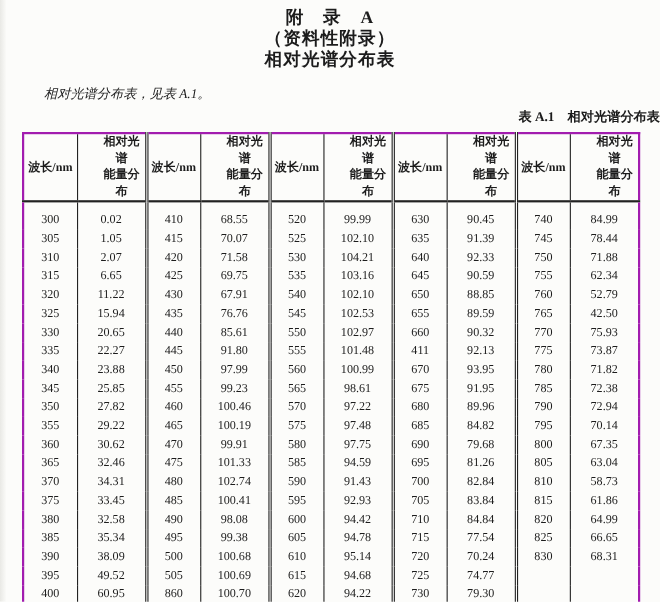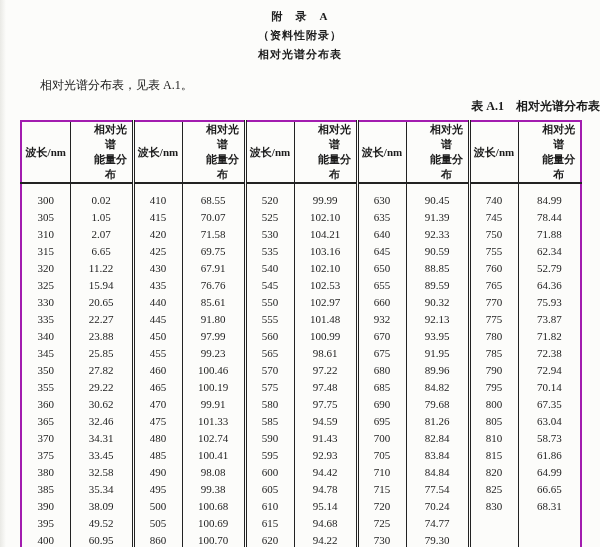--- a/index.html
+++ b/index.html
@@ -11,28 +11,29 @@
     position:relative;
     overflow:hidden;
   }
   .page-edge{
     position:absolute;left:0;top:0;bottom:0;width:6px;
     background:linear-gradient(to right,#e9e9e5,#fcfcfa);
   }
   .titles{ text-align:center; padding-top:7px; }
   .title-line{
     font-weight:bold;
-    font-size:11px;
+    font-size:16px;
     line-height:19px;
     letter-spacing:1px;
   }
   .intro{
     font-size:12px;
     margin:14px 0 0 40px;
     line-height:15px;
+    font-style:italic;
   }
   .caption{
     text-align:right;
     font-weight:bold;
     font-size:12px;
     margin-top:6px;
     line-height:15px;
   }
   table.spec{
     border-collapse:collapse;
@@ -190,42 +191,42 @@
       <tr>
         <td class="">325</td>
         <td class="valcol">15.94</td>
         <td class="gsep">435</td>
         <td class="valcol">76.76</td>
         <td class="gsep">545</td>
         <td class="valcol">102.53</td>
         <td class="gsep">655</td>
         <td class="valcol">89.59</td>
         <td class="gsep">765</td>
-        <td class="valcol">64.36</td>
+        <td class="valcol">42.50</td>
       </tr>
       <tr>
         <td class="">330</td>
         <td class="valcol">20.65</td>
         <td class="gsep">440</td>
         <td class="valcol">85.61</td>
         <td class="gsep">550</td>
         <td class="valcol">102.97</td>
         <td class="gsep">660</td>
         <td class="valcol">90.32</td>
         <td class="gsep">770</td>
         <td class="valcol">75.93</td>
       </tr>
       <tr>
         <td class="">335</td>
         <td class="valcol">22.27</td>
         <td class="gsep">445</td>
         <td class="valcol">91.80</td>
         <td class="gsep">555</td>
         <td class="valcol">101.48</td>
-        <td class="gsep">932</td>
+        <td class="gsep">411</td>
         <td class="valcol">92.13</td>
         <td class="gsep">775</td>
         <td class="valcol">73.87</td>
       </tr>
       <tr>
         <td class="">340</td>
         <td class="valcol">23.88</td>
         <td class="gsep">450</td>
         <td class="valcol">97.99</td>
         <td class="gsep">560</td>

